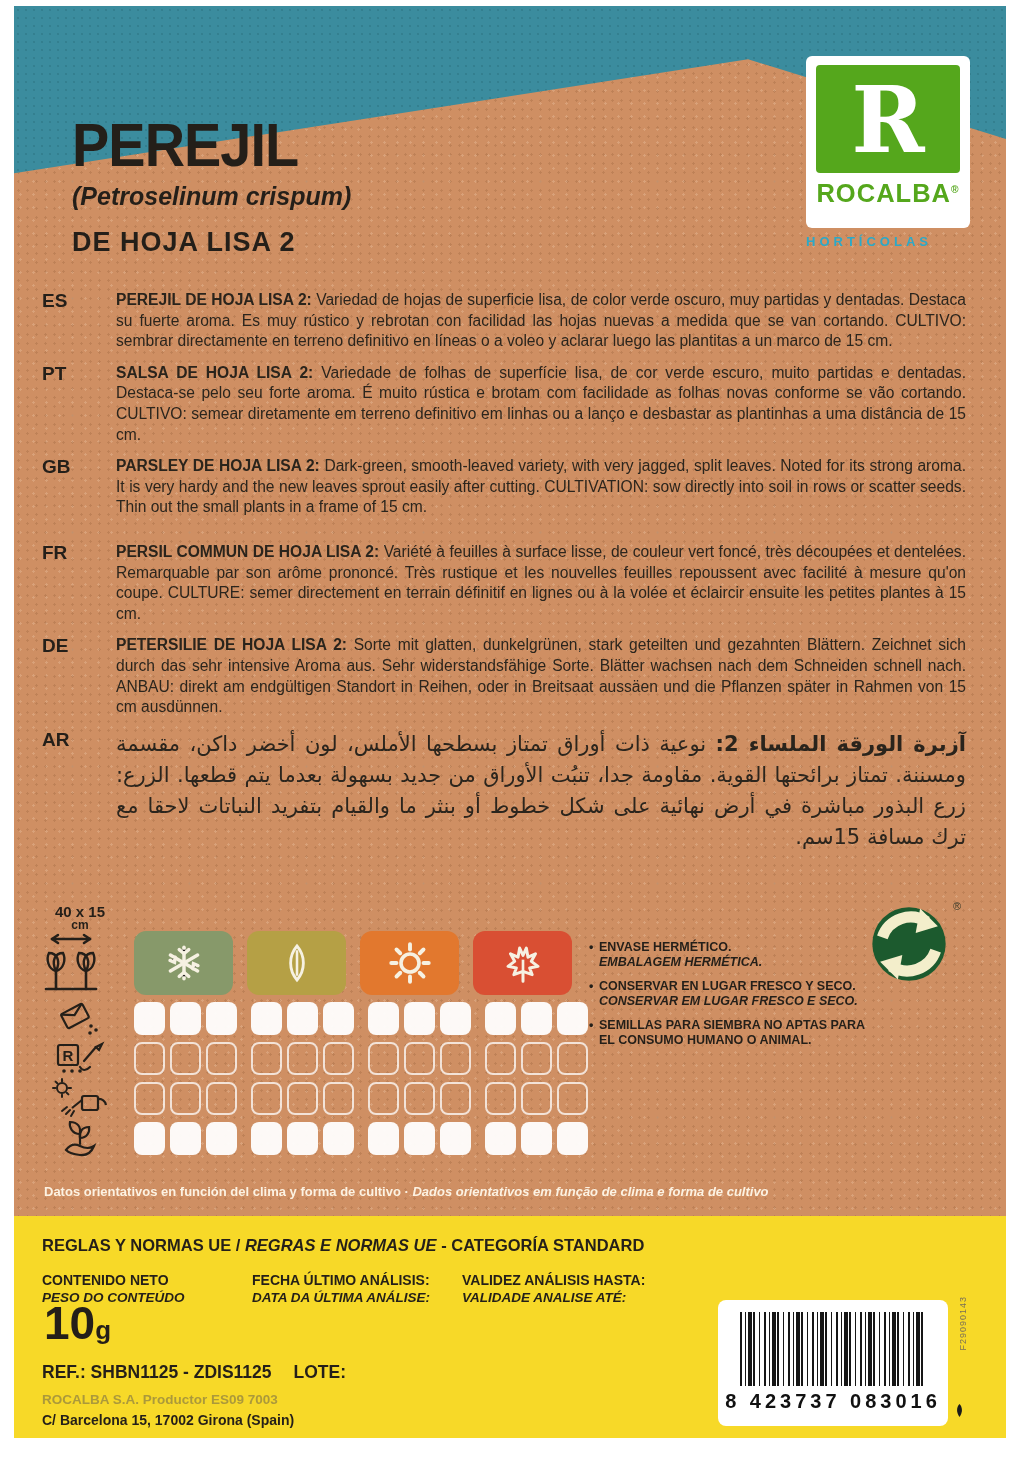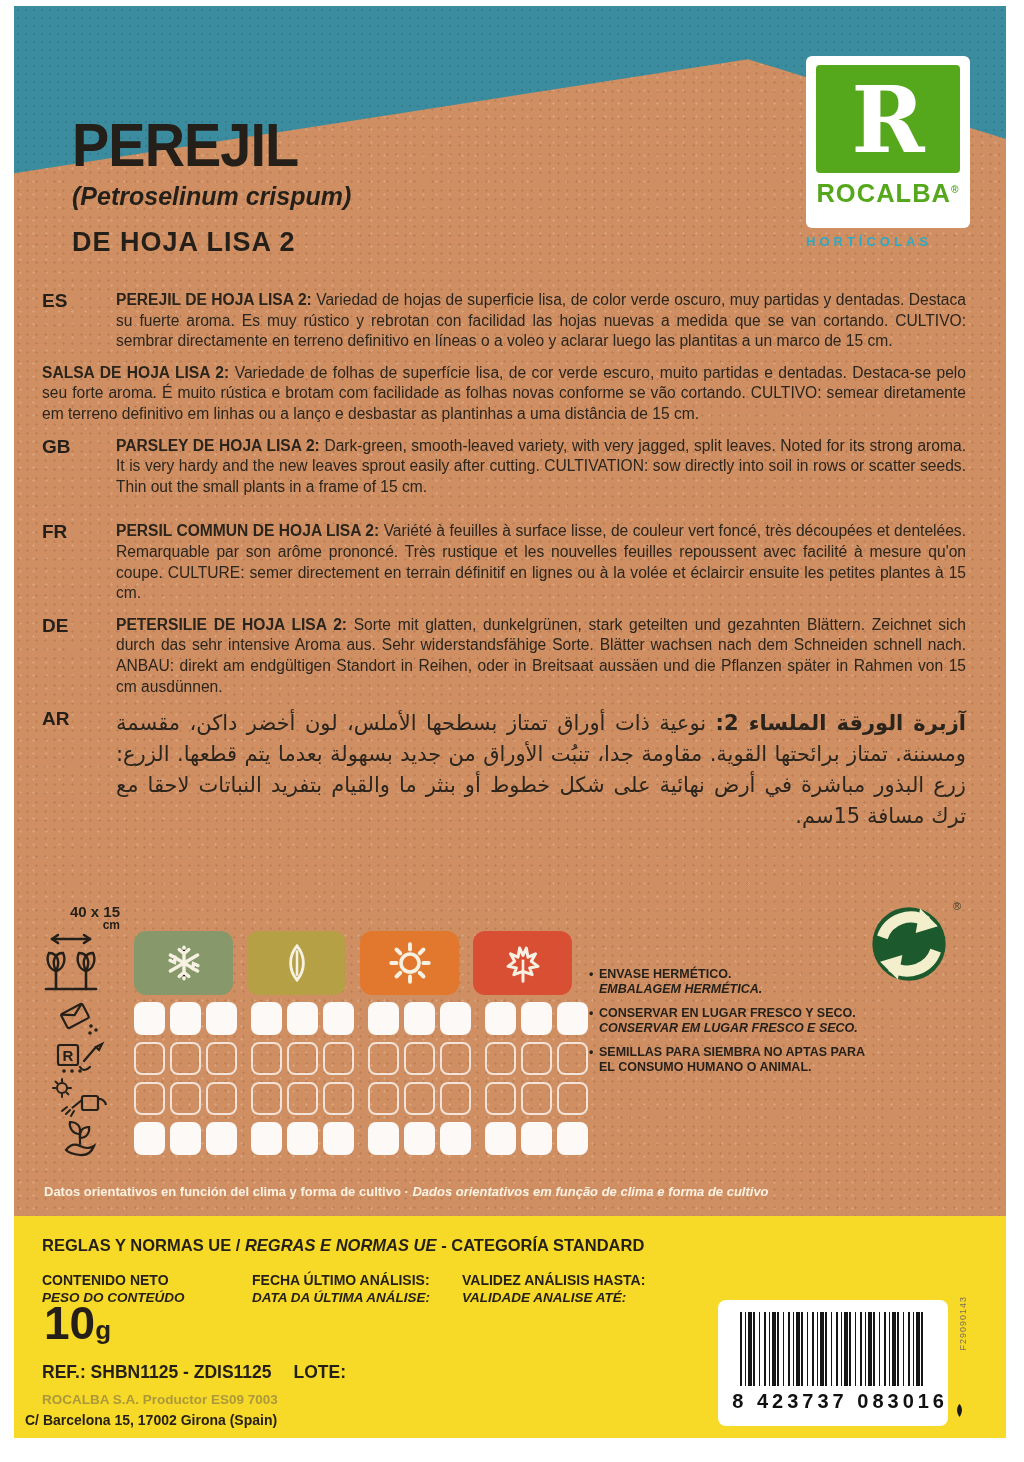--- a/index.html
+++ b/index.html
@@ -38,73 +38,73 @@
   .desc .txt{flex:1;font-size:15.6px;line-height:20.6px;text-align:justify;font-weight:bold;
     color:#2a241c;}
   .desc .lead{font-weight:bold;}
   .desc .body{font-weight:normal;color:#2b251d;}
   .gap-lg{margin-bottom:24px;}
   .ar .txt{direction:rtl;font-family:"DejaVu Sans",sans-serif;font-size:21px;line-height:31px;}
   .ar{margin-top:8px;justify-content:space-between;}
   
   .calendar{position:absolute;left:26px;top:898px;}
   .cal-head{display:flex;align-items:flex-end;}
-  .spacer{width:80px;flex:0 0 80px;text-align:right;}
+  .spacer{width:80px;flex:0 0 80px;text-align:center;}
   .sp-txt{font-weight:bold;font-size:15px;line-height:1;}
   .sp-cm{font-weight:bold;font-size:12px;line-height:1;}
   .mgroup{display:flex;gap:5px;margin-left:14px;}
   .season{width:99px;height:64px;border-radius:12px;display:flex;align-items:center;
     justify-content:center;margin-left:14px;}
   .s-winter{background:#87996a;}
   .s-spring{background:#b5a045;}
   .s-summer{background:#e2782e;}
   .s-autumn{background:#d94f33;}
   .cal-row{display:flex;align-items:center;margin-top:6px;height:34px;}
   .rowicon{width:80px;flex:0 0 80px;display:flex;justify-content:center;align-items:center;}
   .cell{width:31px;height:33px;border-radius:8px;box-sizing:border-box;}
   .filled .cell{background:rgba(255,255,255,0.95);}
   .outline .cell{border:2.5px solid rgba(255,255,255,0.75);background:transparent;}
   .note{position:absolute;left:30px;top:1178px;width:760px;font-size:13px;
     color:rgba(255,248,233,0.95);font-weight:bold;}
   .note .pt{font-style:italic;}
   
   .si{position:absolute;left:575px;top:933px;width:280px;}
   .si-title{font-weight:bold;font-size:14.5px;line-height:17px;font-family:"DejaVu Sans",sans-serif;}
-  .si ul{list-style:none;margin:28px 0 0;padding:0;}
+  .si ul{list-style:none;margin:1px 0 0;padding:0;}
   .si li{margin-bottom:9px;font-size:12.5px;line-height:15px;padding-left:10px;position:relative;}
   .si li::before{content:"•";position:absolute;left:0;top:0;font-weight:bold;}
   .si .main{font-weight:bold;display:block;}
   .si .sub{font-weight:bold;font-style:italic;display:block;}
   .si .main:empty,.si .sub:empty{display:none;}
   .greendot{position:absolute;left:855px;top:898px;width:92px;}
   .greendot .reg{position:absolute;right:0px;top:-4px;font-size:11px;color:#3a3a2a;}
   
   .yellow{position:absolute;left:0;top:1210px;width:100%;height:222px;background:#f7d928;}
   .rules{position:absolute;left:28px;top:20px;font-size:16.5px;font-weight:bold;}
   .rules .it{font-style:italic;}
   .col-label{position:absolute;top:56px;font-weight:bold;font-size:14px;line-height:17px;}
   .col-label .l2{font-style:italic;font-size:13.5px;}
   .c1{left:28px;} .c2{left:238px;} .c3{left:448px;}
   .netvalue{position:absolute;left:30px;top:84px;font-size:46px;font-weight:bold;line-height:1;}
   .netvalue .unit{font-size:26px;}
   .refline{position:absolute;left:28px;top:146px;font-weight:bold;font-size:17.5px;}
   .refline .lote{margin-left:22px;}
   .company{position:absolute;left:28px;top:176px;font-weight:bold;font-size:13.5px;
     color:rgba(110,100,75,0.55);}
-  .address{position:absolute;left:11px;top:196px;font-weight:bold;font-size:14px;}
+  .address{position:absolute;left:28px;top:196px;font-weight:bold;font-size:14px;}
   .bcbox{position:absolute;left:704px;top:84px;width:230px;height:126px;background:#ffffff;
     border-radius:8px;}
   .bars{position:absolute;left:22px;right:22px;top:12px;height:74px;
     background:repeating-linear-gradient(90deg,
       #161616 0px,#161616 2px,transparent 2px,transparent 5px,
       #161616 5px,#161616 6px,transparent 6px,transparent 8px,
       #161616 8px,#161616 12px,transparent 12px,transparent 13px,
       #161616 13px,#161616 15px,transparent 15px,transparent 19px,
       #161616 19px,#161616 20px,transparent 20px,transparent 24px);}
-  .bcdigits{position:absolute;left:0;right:0;top:90px;text-align:right;font-size:20px;
+  .bcdigits{position:absolute;left:0;right:0;top:90px;text-align:center;font-size:20px;
     font-weight:bold;letter-spacing:4px;color:#111;}
   .sidecode{position:absolute;right:38px;top:80px;writing-mode:vertical-rl;
     transform:rotate(180deg);font-size:9px;color:#7a7057;letter-spacing:1px;}
   .sidemark{position:absolute;right:40px;top:188px;font-size:13px;color:#1a1a1a;}
   svg{display:block;}
 </style>
 </head>
 <body>
 
 <div class="packet">
@@ -123,20 +123,21 @@
     <div class="latin">(Petroselinum crispum)</div>
     <div class="variety">DE HOJA LISA 2</div>
   </div>
 
   <div class="descriptions">
     <div class="desc">
       <div class="code">ES</div>
       <div class="txt"><span class="lead">PEREJIL DE HOJA LISA 2:</span><span class="body"> Variedad de hojas de superficie lisa, de color verde oscuro, muy partidas y dentadas. Destaca su fuerte aroma. Es muy rústico y rebrotan con facilidad las hojas nuevas a medida que se van cortando. CULTIVO: sembrar directamente en terreno definitivo en líneas o a voleo y aclarar luego las plantitas a un marco de 15 cm.</span></div>
     </div>
     <div class="desc">
+      <div class="code">PT</div>
       <div class="txt"><span class="lead">SALSA DE HOJA LISA 2:</span><span class="body"> Variedade de folhas de superfície lisa, de cor verde escuro, muito partidas e dentadas. Destaca-se pelo seu forte aroma. É muito rústica e brotam com facilidade as folhas novas conforme se vão cortando. CULTIVO: semear diretamente em terreno definitivo em linhas ou a lanço e desbastar as plantinhas a uma distância de 15 cm.</span></div>
     </div>
     <div class="desc gap-lg">
       <div class="code">GB</div>
       <div class="txt"><span class="lead">PARSLEY DE HOJA LISA 2:</span><span class="body"> Dark-green, smooth-leaved variety, with very jagged, split leaves. Noted for its strong aroma. It is very hardy and the new leaves sprout easily after cutting. CULTIVATION: sow directly into soil in rows or scatter seeds. Thin out the small plants in a frame of 15 cm.</span></div>
     </div>
     <div class="desc">
       <div class="code">FR</div>
       <div class="txt"><span class="lead">PERSIL COMMUN DE HOJA LISA 2:</span><span class="body"> Variété à feuilles à surface lisse, de couleur vert foncé, très découpées et dentelées. Remarquable par son arôme prononcé. Très rustique et les nouvelles feuilles repoussent avec facilité à mesure qu'on coupe. CULTURE: semer directement en terrain définitif en lignes ou à la volée et éclaircir ensuite les petites plantes à 15 cm.</span></div>
     </div>

